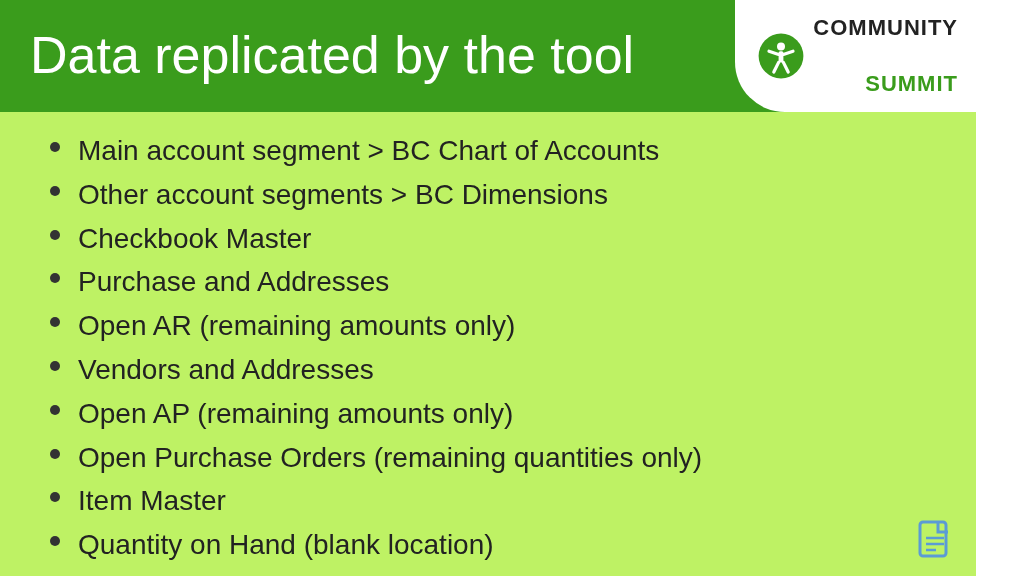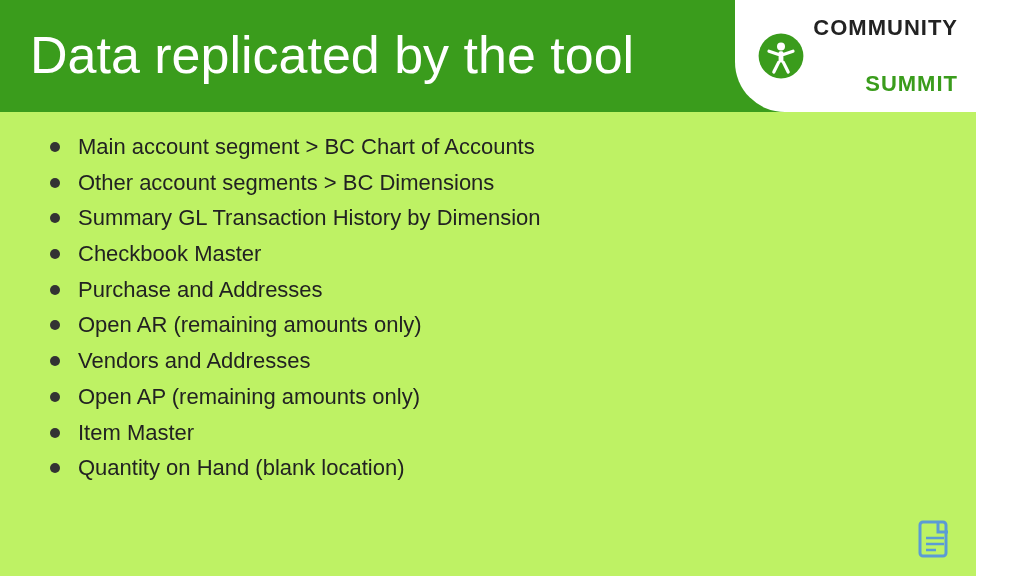--- a/index.html
+++ b/index.html
@@ -101,21 +101,21 @@
 
     .bullet-list {
       list-style: none;
       margin: 0;
       padding: 0;
     }
 
     .bullet-list li {
       display: flex;
       align-items: flex-start;
-      font-size: 22px;
+      font-size: 28px;
       color: #222;
       margin-bottom: 6px;
       line-height: 1.35;
     }
 
     .bullet-dot {
       display: inline-block;
       width: 10px;
       height: 10px;
       background: #333;
@@ -173,41 +173,41 @@
     <li>
           <span class="bullet-dot"></span>
           <span>Main account segment &gt; BC Chart of Accounts</span>
         </li>
         <li>
           <span class="bullet-dot"></span>
           <span>Other account segments &gt; BC Dimensions</span>
         </li>
         <li>
           <span class="bullet-dot"></span>
-          <span>Summary GL Transaction History by Dimension</span>
-        </li>
-        <li>
-          <span class="bullet-dot"></span>
           <span>Checkbook Master</span>
         </li>
         <li>
           <span class="bullet-dot"></span>
           <span>Purchase and Addresses</span>
         </li>
         <li>
           <span class="bullet-dot"></span>
           <span>Open AR (remaining amounts only)</span>
         </li>
         <li>
           <span class="bullet-dot"></span>
           <span>Vendors and Addresses</span>
         </li>
         <li>
           <span class="bullet-dot"></span>
           <span>Open AP (remaining amounts only)</span>
+        </li>
+        <li>
+          <span class="bullet-dot"></span>
+          <span>Open Purchase Orders (remaining quantities only)</span>
         </li>
         <li>
           <span class="bullet-dot"></span>
           <span>Item Master</span>
         </li>
         <li>
           <span class="bullet-dot"></span>
           <span>Quantity on Hand (blank location)</span>
         </li>
       </ul>

